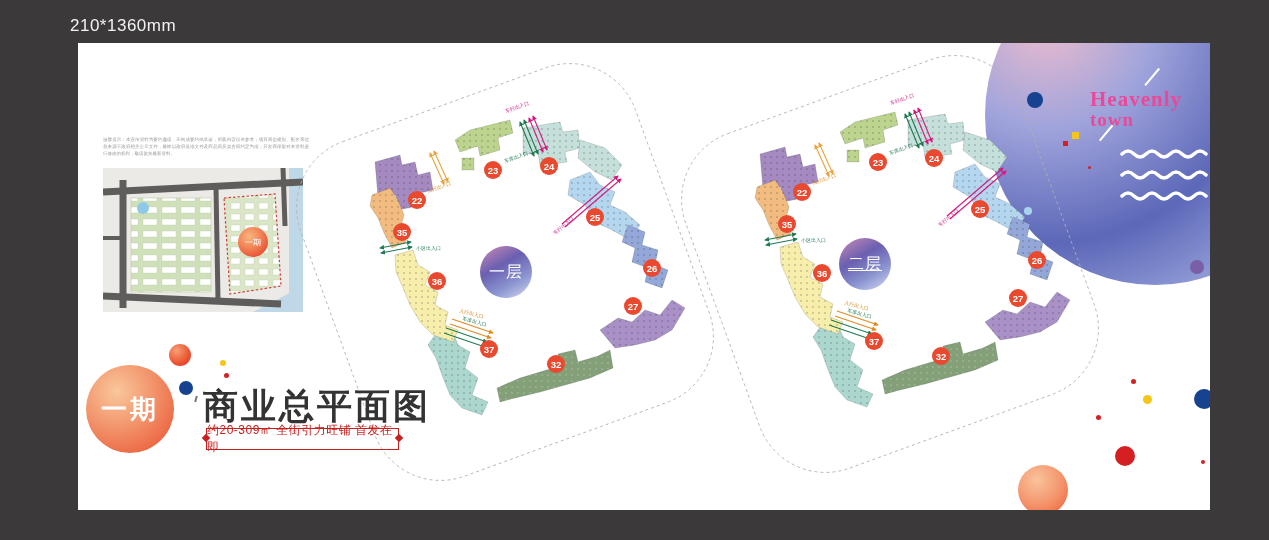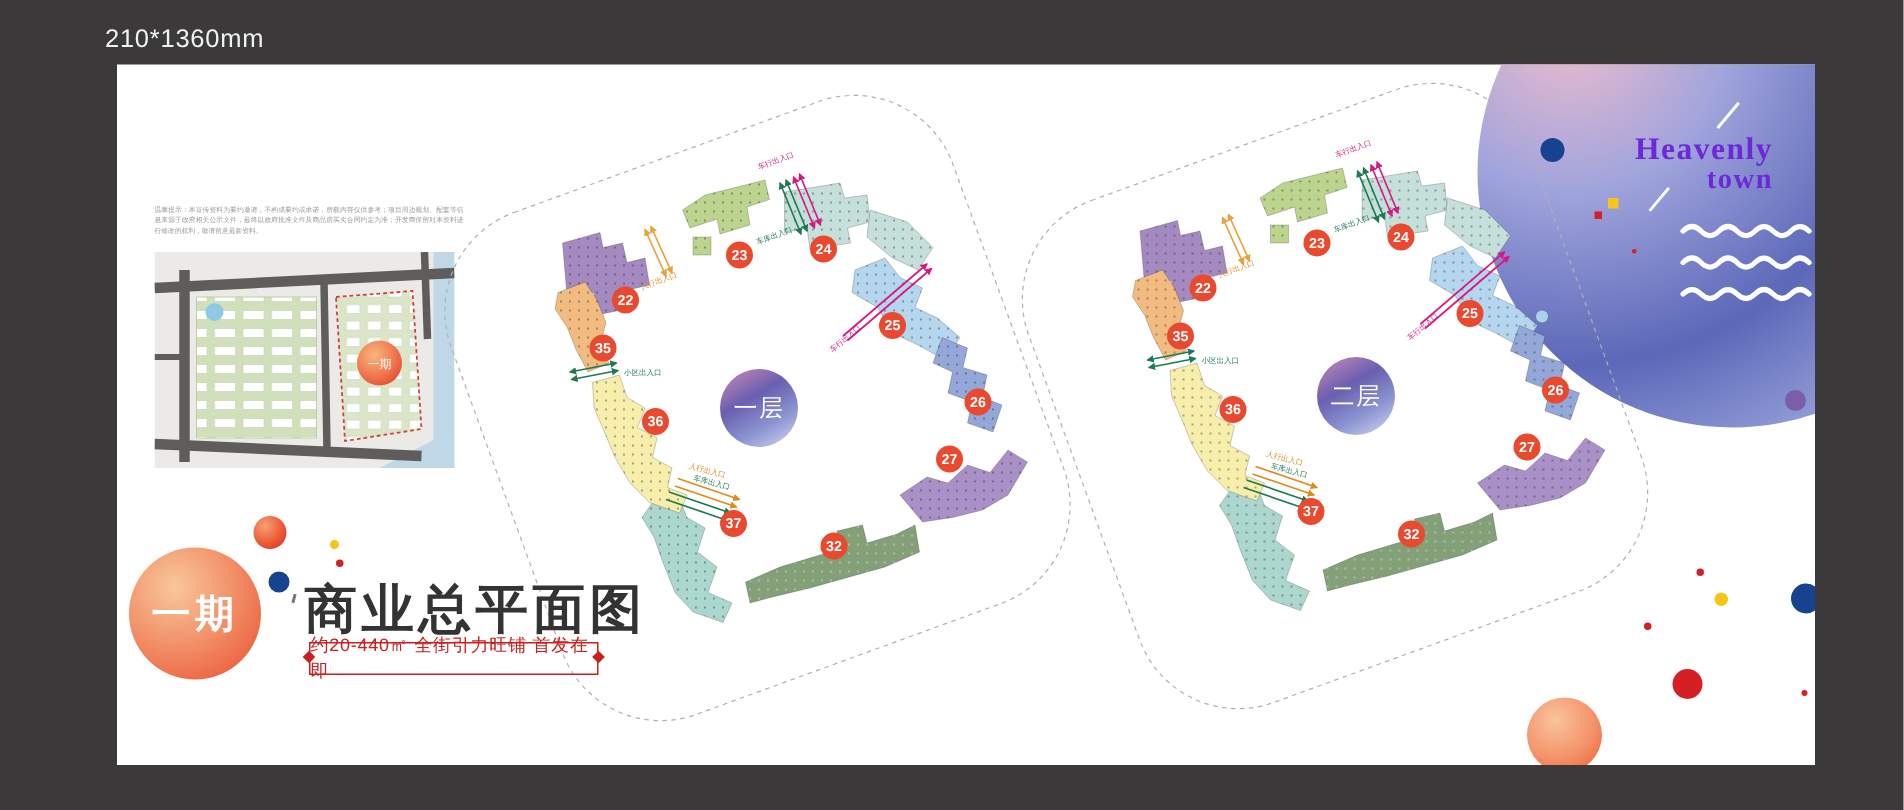--- a/index.html
+++ b/index.html
@@ -6,21 +6,21 @@
   body{
     width:1269px;height:540px;position:relative;overflow:hidden;
     background:#3b393a;font-family:"Liberation Sans",sans-serif;
   }
   .size-label{position:absolute;left:70px;top:16px;color:#f2f2f2;font-size:17px;letter-spacing:.5px;}
   .poster{position:absolute;left:78px;top:43px;width:1132px;height:467px;background:#ffffff;overflow:hidden;}
 
   
   .hero{position:absolute;left:907px;top:-98px;width:340px;height:340px;border-radius:50%;
     background:radial-gradient(circle at 18% 22%,#edbccd 0%,#a0a4dc 28%,#5c68b8 58%,#8d98d4 78%,#e6dfd0 100%);}
-  .brand{position:absolute;left:1012px;top:45px;color:#6d28d9;font-family:"Liberation Serif",serif;font-weight:bold;line-height:1.05;text-align:right;}
+  .brand{position:absolute;left:1012px;top:45px;color:#ec4899;font-family:"Liberation Serif",serif;font-weight:bold;line-height:1.05;}
   .brand .l1{font-size:21px;letter-spacing:1px;}
   .brand .l2{font-size:19px;letter-spacing:1px;}
   .slash{position:absolute;background:#fff;height:1.6px;transform:rotate(-50deg);}
   .waves{position:absolute;left:1042px;top:103px;}
 
   
   .dot{position:absolute;border-radius:50%;}
   .sq{position:absolute;}
   .c-navy{background:#16428f;}
   .c-red{background:#d42023;}
@@ -250,23 +250,23 @@
   <div class="unit" style="left:715px;top:140px;">22</div>
   <div class="unit" style="left:791px;top:110px;">23</div>
   <div class="unit" style="left:847px;top:106px;">24</div>
   <div class="unit" style="left:893px;top:157px;">25</div>
   <div class="unit" style="left:950px;top:208px;">26</div>
   <div class="unit" style="left:931px;top:246px;">27</div>
   <div class="unit" style="left:854px;top:304px;">32</div>
   <div class="unit" style="left:700px;top:172px;">35</div>
   <div class="unit" style="left:735px;top:221px;">36</div>
   <div class="unit" style="left:787px;top:289px;">37</div>
-  <div class="floorbadge" style="left:800px;top:195px;">二层</div>
+  <div class="floorbadge" style="left:761px;top:195px;text-decoration:underline;">二层</div>
 
   <div class="phase-circle">一期</div>
   <div class="main-title">商业总平面图</div>
   <div class="subtitle-box">
     <span class="tip left"></span>
-    <span>约20-440㎡ 全街引力旺铺 首发在即</span>
+    <span>约20-309㎡ 全街引力旺铺 首发在即</span>
     <span class="tip right"></span>
   </div>
 
 </div>
 
 </body></html>

